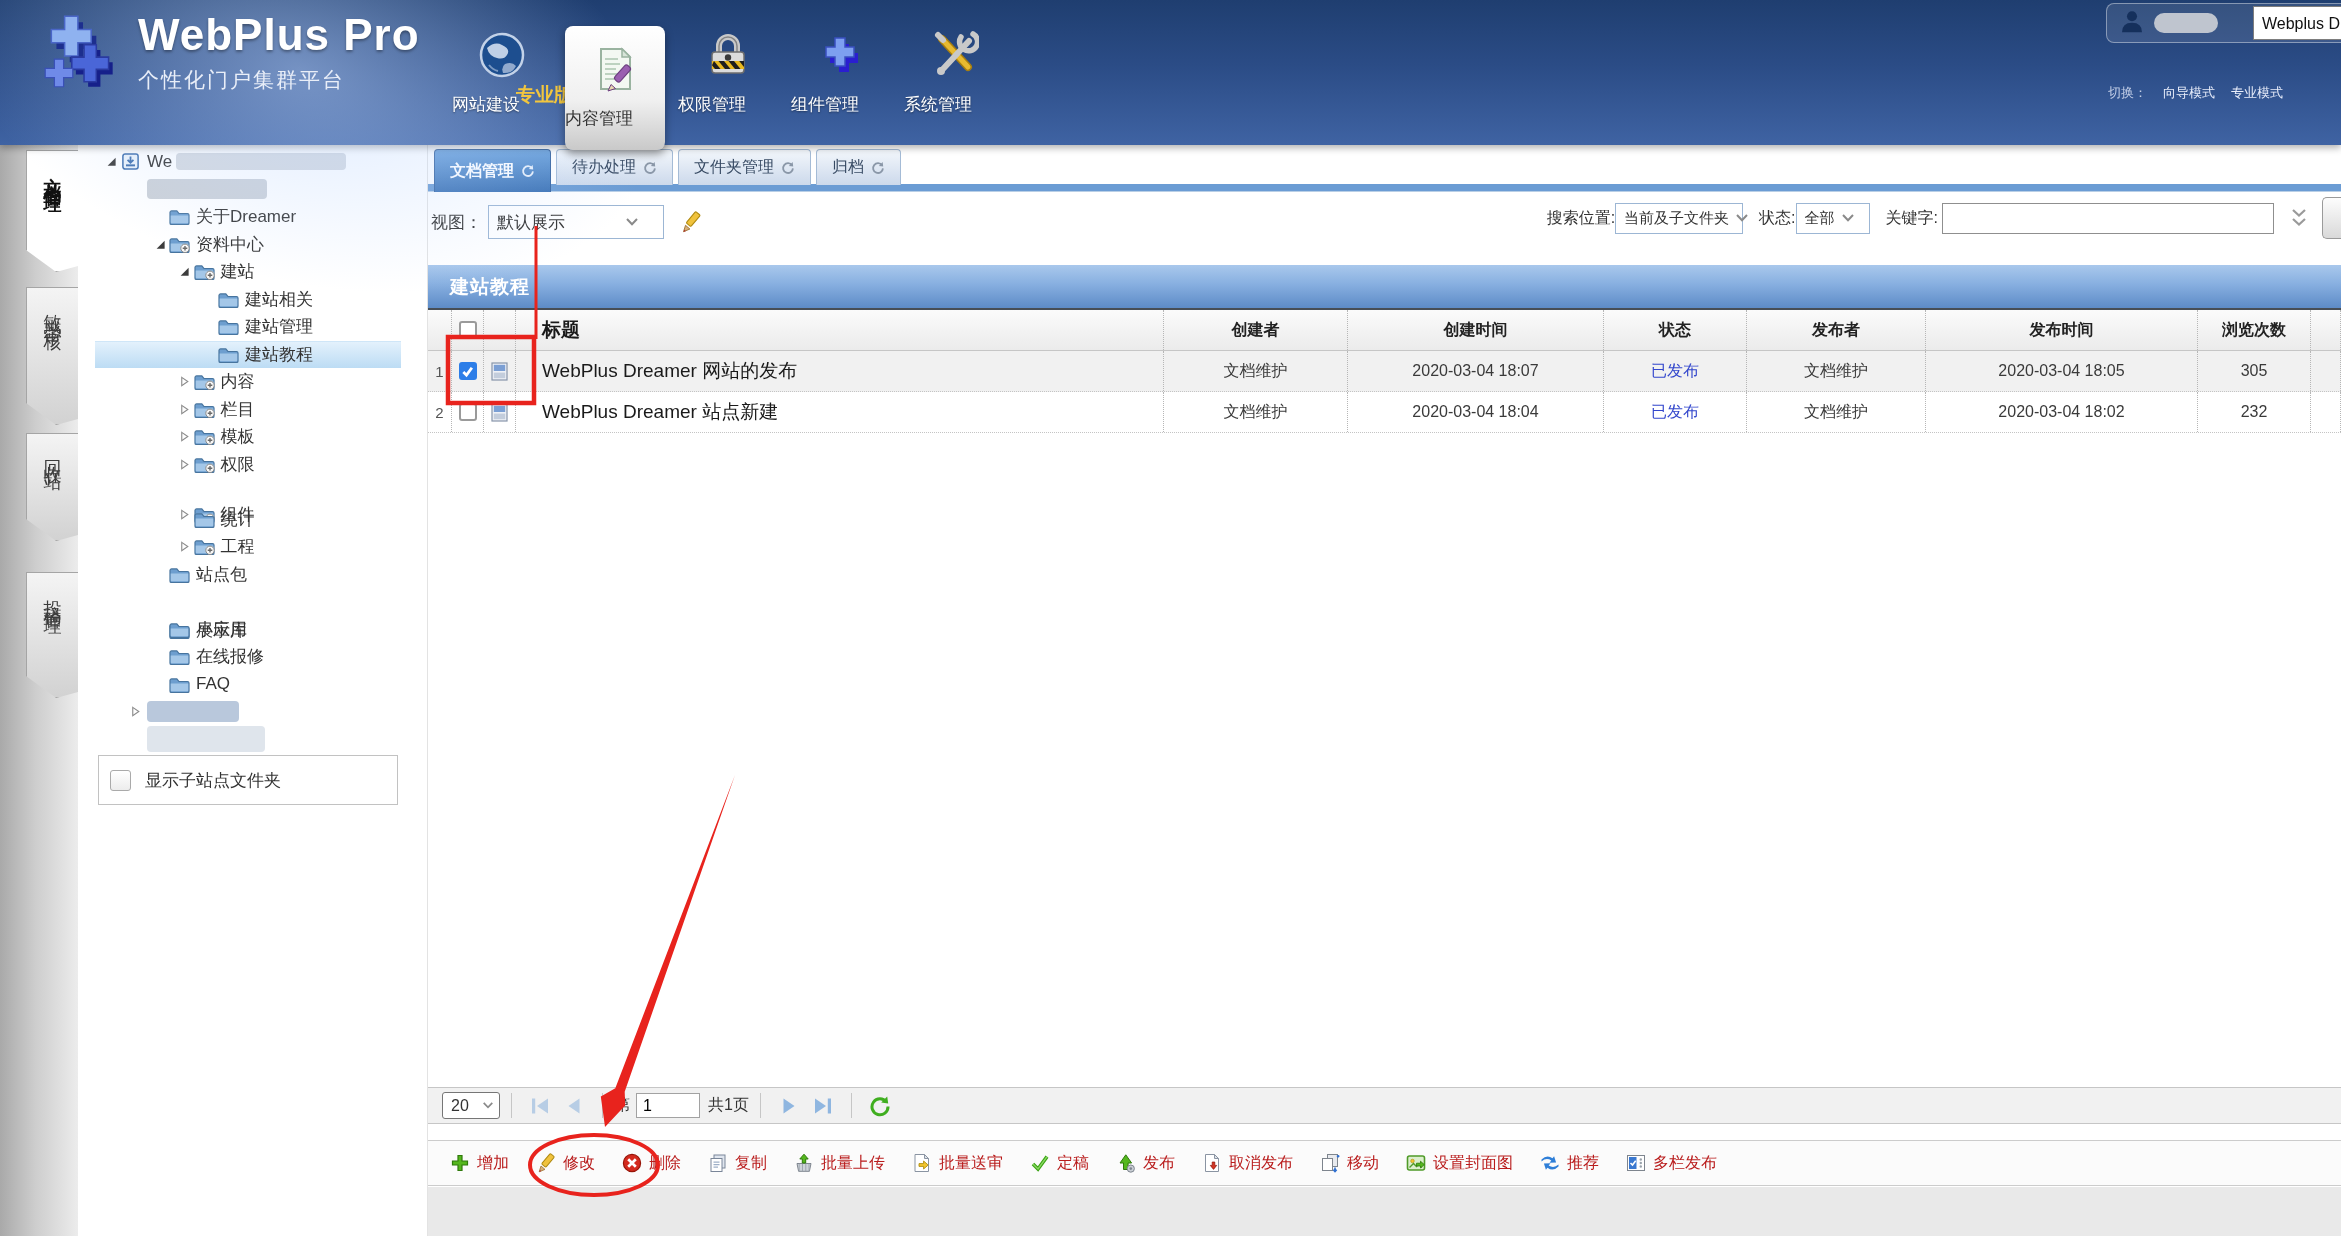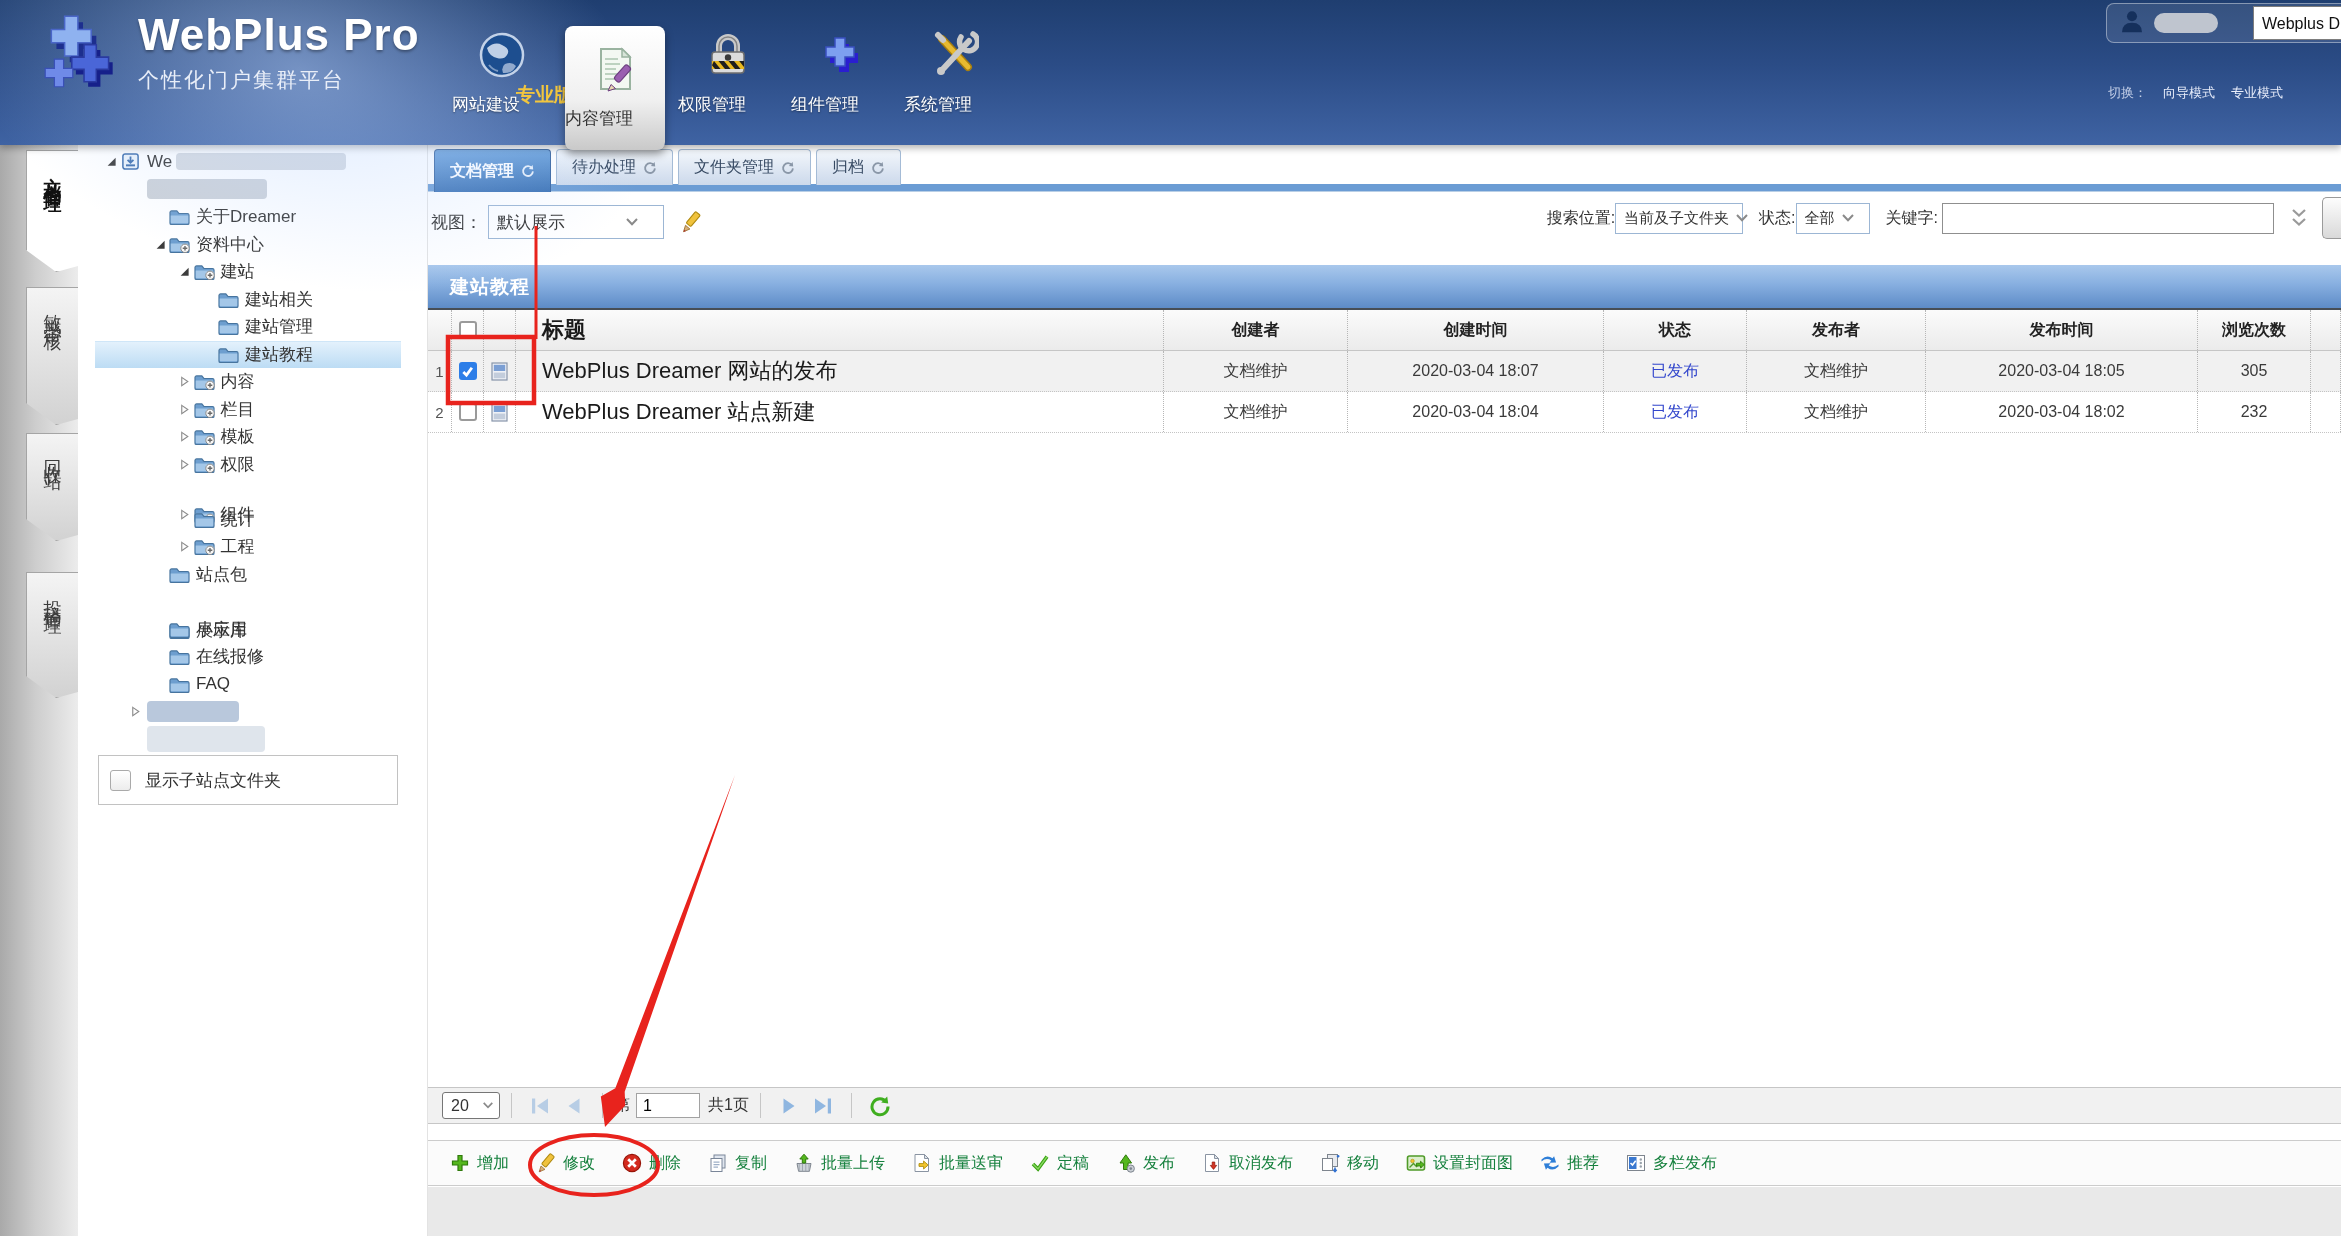--- a/index.html
+++ b/index.html
@@ -90,21 +90,21 @@
   .tablewrap{position:absolute;left:0;top:120px;width:1913px;}
   .tbar{height:45px;display:flex;align-items:center;padding-left:22px;box-sizing:border-box;
     background:linear-gradient(180deg,#a9c8ec 0%,#87afe0 45%,#5d8bc7 100%);
     border-bottom:2px solid #474e56;color:#fff;font-size:19px;font-weight:bold;letter-spacing:1px;}
   .trow{display:grid;grid-template-columns:24px 32px 32px 648px 184px 256px 143px 179px 272px 113px 30px;}
   .thead{height:40px;background:linear-gradient(180deg,#fbfbfb,#ebebeb);border-bottom:1px solid #c6c6c6;
     font-weight:bold;font-size:16px;color:#222;}
   .tr{height:40px;font-size:16px;color:#3a3a3a;border-bottom:1px dotted #c4c4c4;background:#fff;}
   .tr.odd{background:#f1f1f1;}
   .cell{display:flex;align-items:center;justify-content:center;border-right:1px dotted #b6b6b6;height:100%;overflow:hidden;}
-  .cell.title{justify-content:flex-start;padding-left:26px;color:#1a1a1a;font-size:22px;}
+  .cell.title{justify-content:flex-start;padding-left:26px;color:#1a1a1a;font-size:19px;}
   .cell.num{font-size:15px;color:#555;}
   .cell .docicon{width:17px;height:19px;display:inline-flex;margin-right:10px;flex:0 0 17px;}
   .cb{width:18px;height:18px;border:2px solid #9a9a9a;border-radius:3px;background:#fff;box-sizing:border-box;
     display:inline-flex;align-items:center;justify-content:center;cursor:pointer;}
   .cb.checked{background:#2d7ee8;border-color:#2d7ee8;}
   .cb svg{width:13px;height:13px;}
 
   .pager{position:absolute;left:0;top:942px;width:1913px;height:37px;background:#f1f1f1;
     border-top:1px solid #c6c6c6;border-bottom:1px solid #c6c6c6;display:flex;align-items:center;
     padding-left:14px;box-sizing:border-box;font-size:16px;color:#333;}
@@ -115,21 +115,21 @@
   .pbtn{width:22px;height:22px;display:inline-flex;margin:0 6px;cursor:pointer;}
   .pbtn svg{width:22px;height:22px;}
   .pg-first,.pg-prev{color:#b7cde5;}
   .pg-next,.pg-last{color:#8fb6e0;}
   .pg-refresh{color:#3fae1f;}
   .pg-input{width:64px;height:25px;border:1px solid #a2a2a2;box-sizing:border-box;font-size:16px;padding:0 6px;margin:0 8px 0 6px;background:#fff;}
 
   .toolbar{position:absolute;left:0;top:995px;width:1913px;height:46px;background:#fbfbfb;
     border-top:1px solid #cccccc;border-bottom:1px solid #cccccc;display:flex;align-items:center;
     gap:27px;padding-left:22px;box-sizing:border-box;}
-  .tbtn{display:flex;align-items:center;gap:7px;font-size:16px;color:#15803d;cursor:pointer;white-space:nowrap;}
+  .tbtn{display:flex;align-items:center;gap:7px;font-size:16px;color:#b91c1c;cursor:pointer;white-space:nowrap;}
   .tbtn .bicon{width:20px;height:20px;display:inline-flex;}
   .tbtn .bicon svg{width:20px;height:20px;}
   .footer-gray{position:absolute;left:0;top:1042px;width:1913px;height:49px;background:#e9e9e9;}
 
   
   .ann{position:absolute;inset:0;z-index:50;pointer-events:none;}
 </style>
 </head>
 <body>
 

